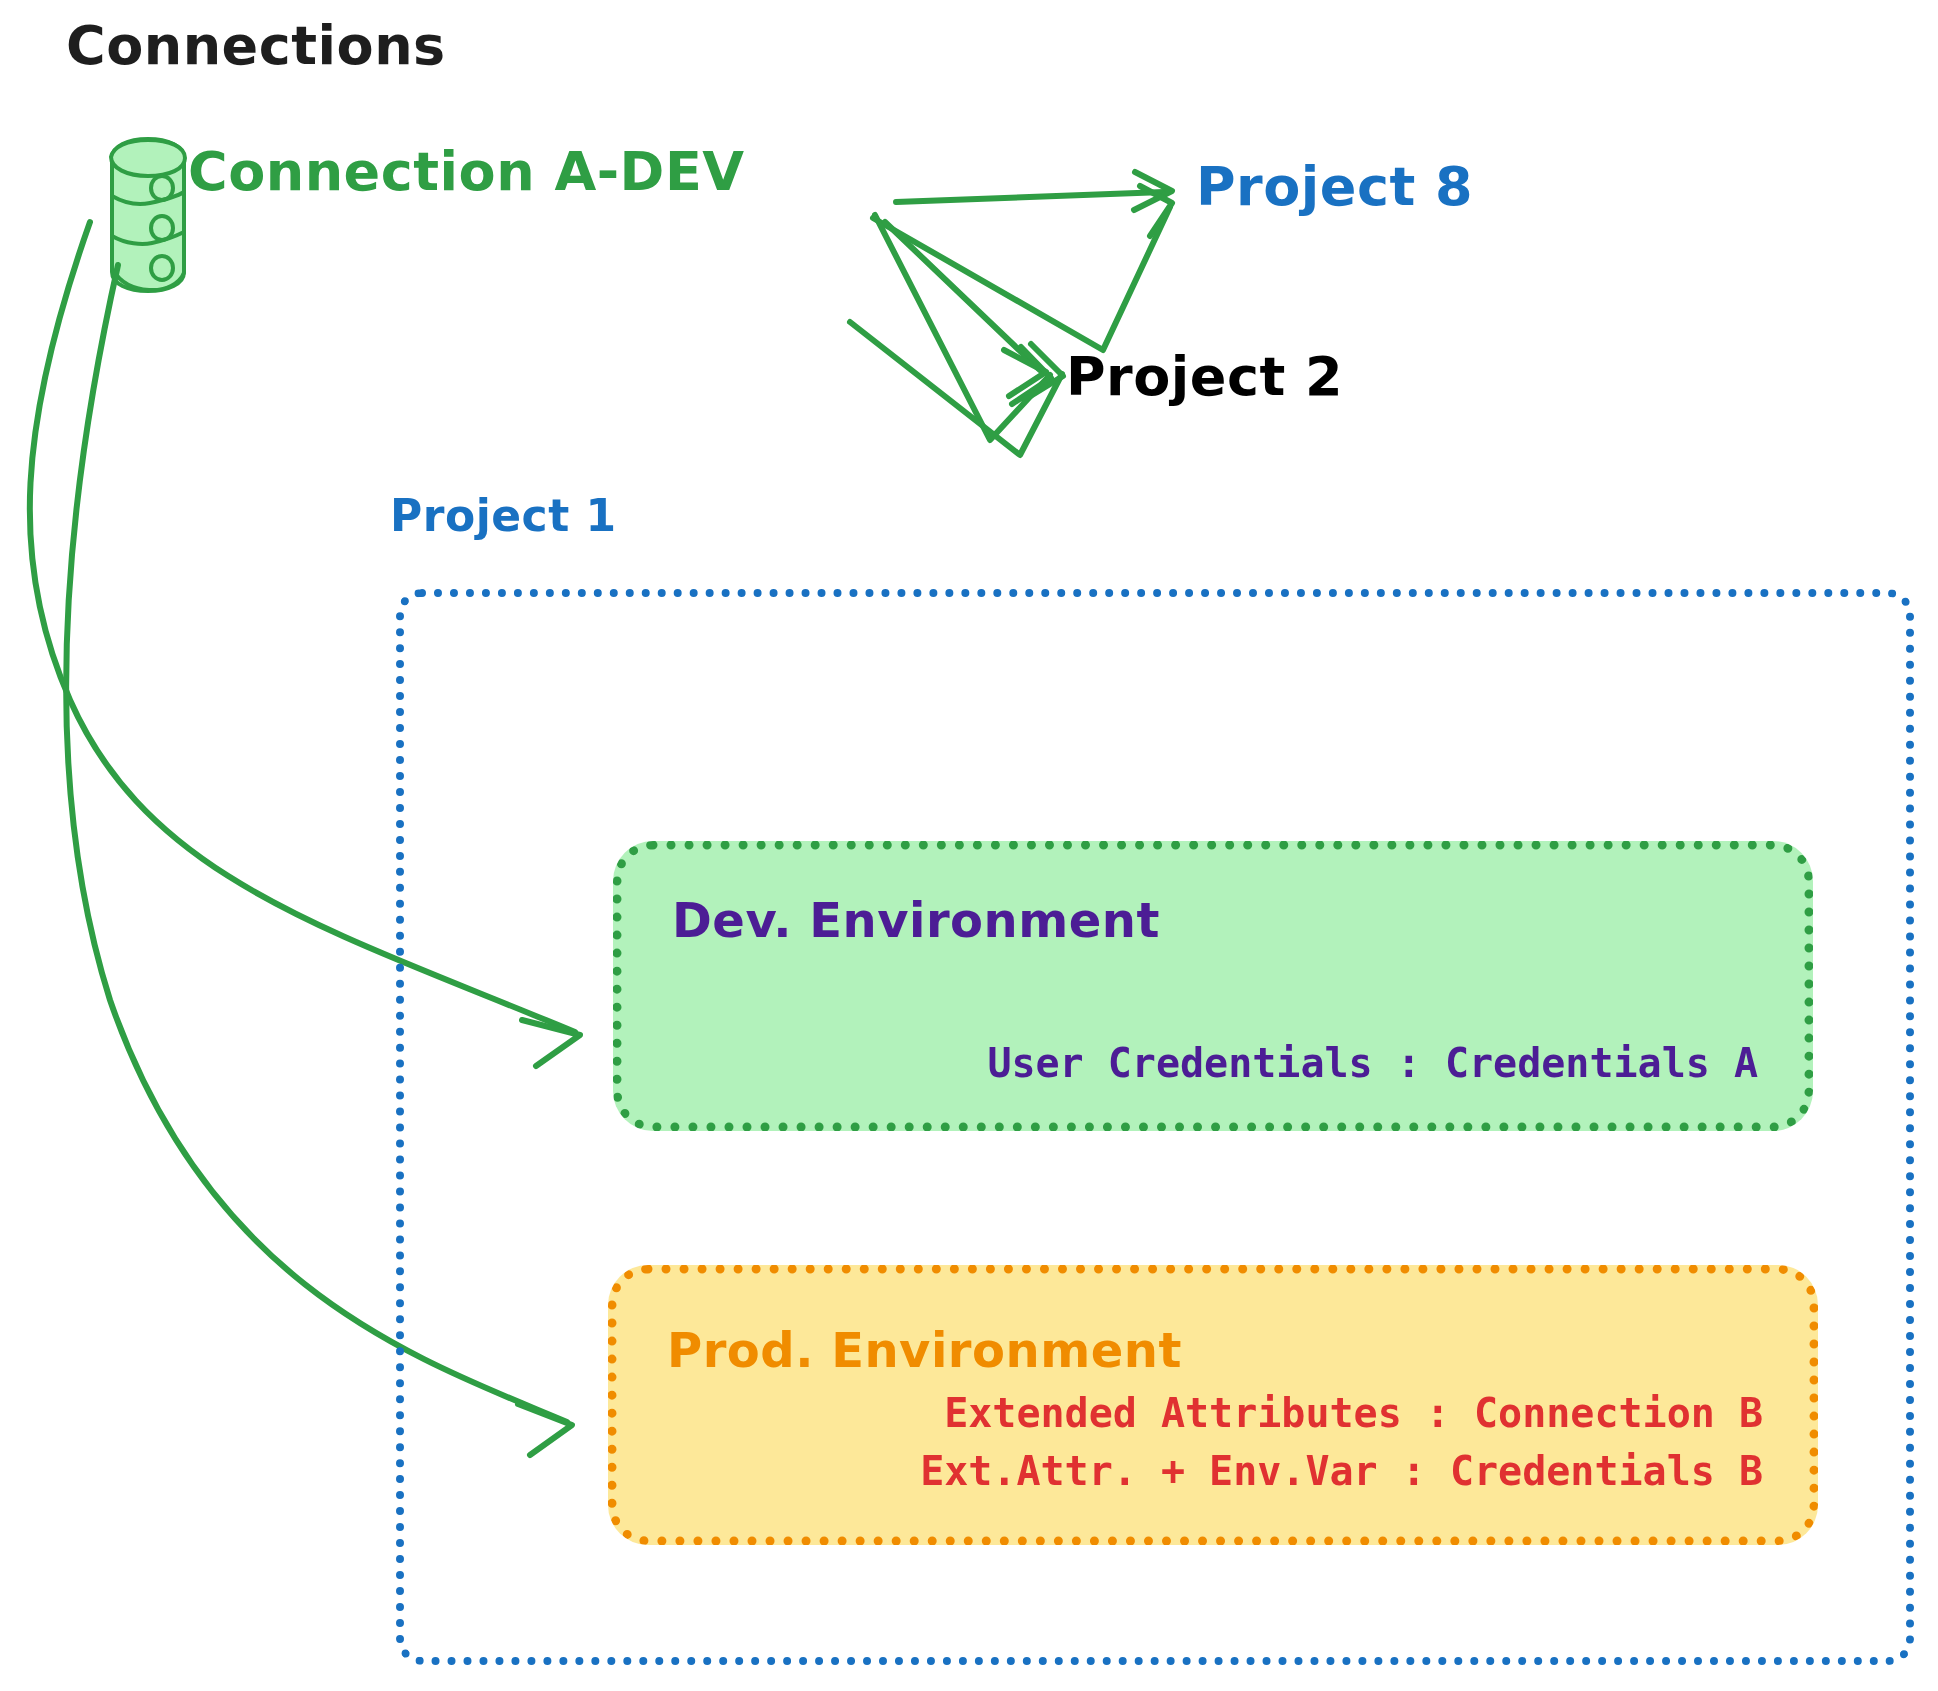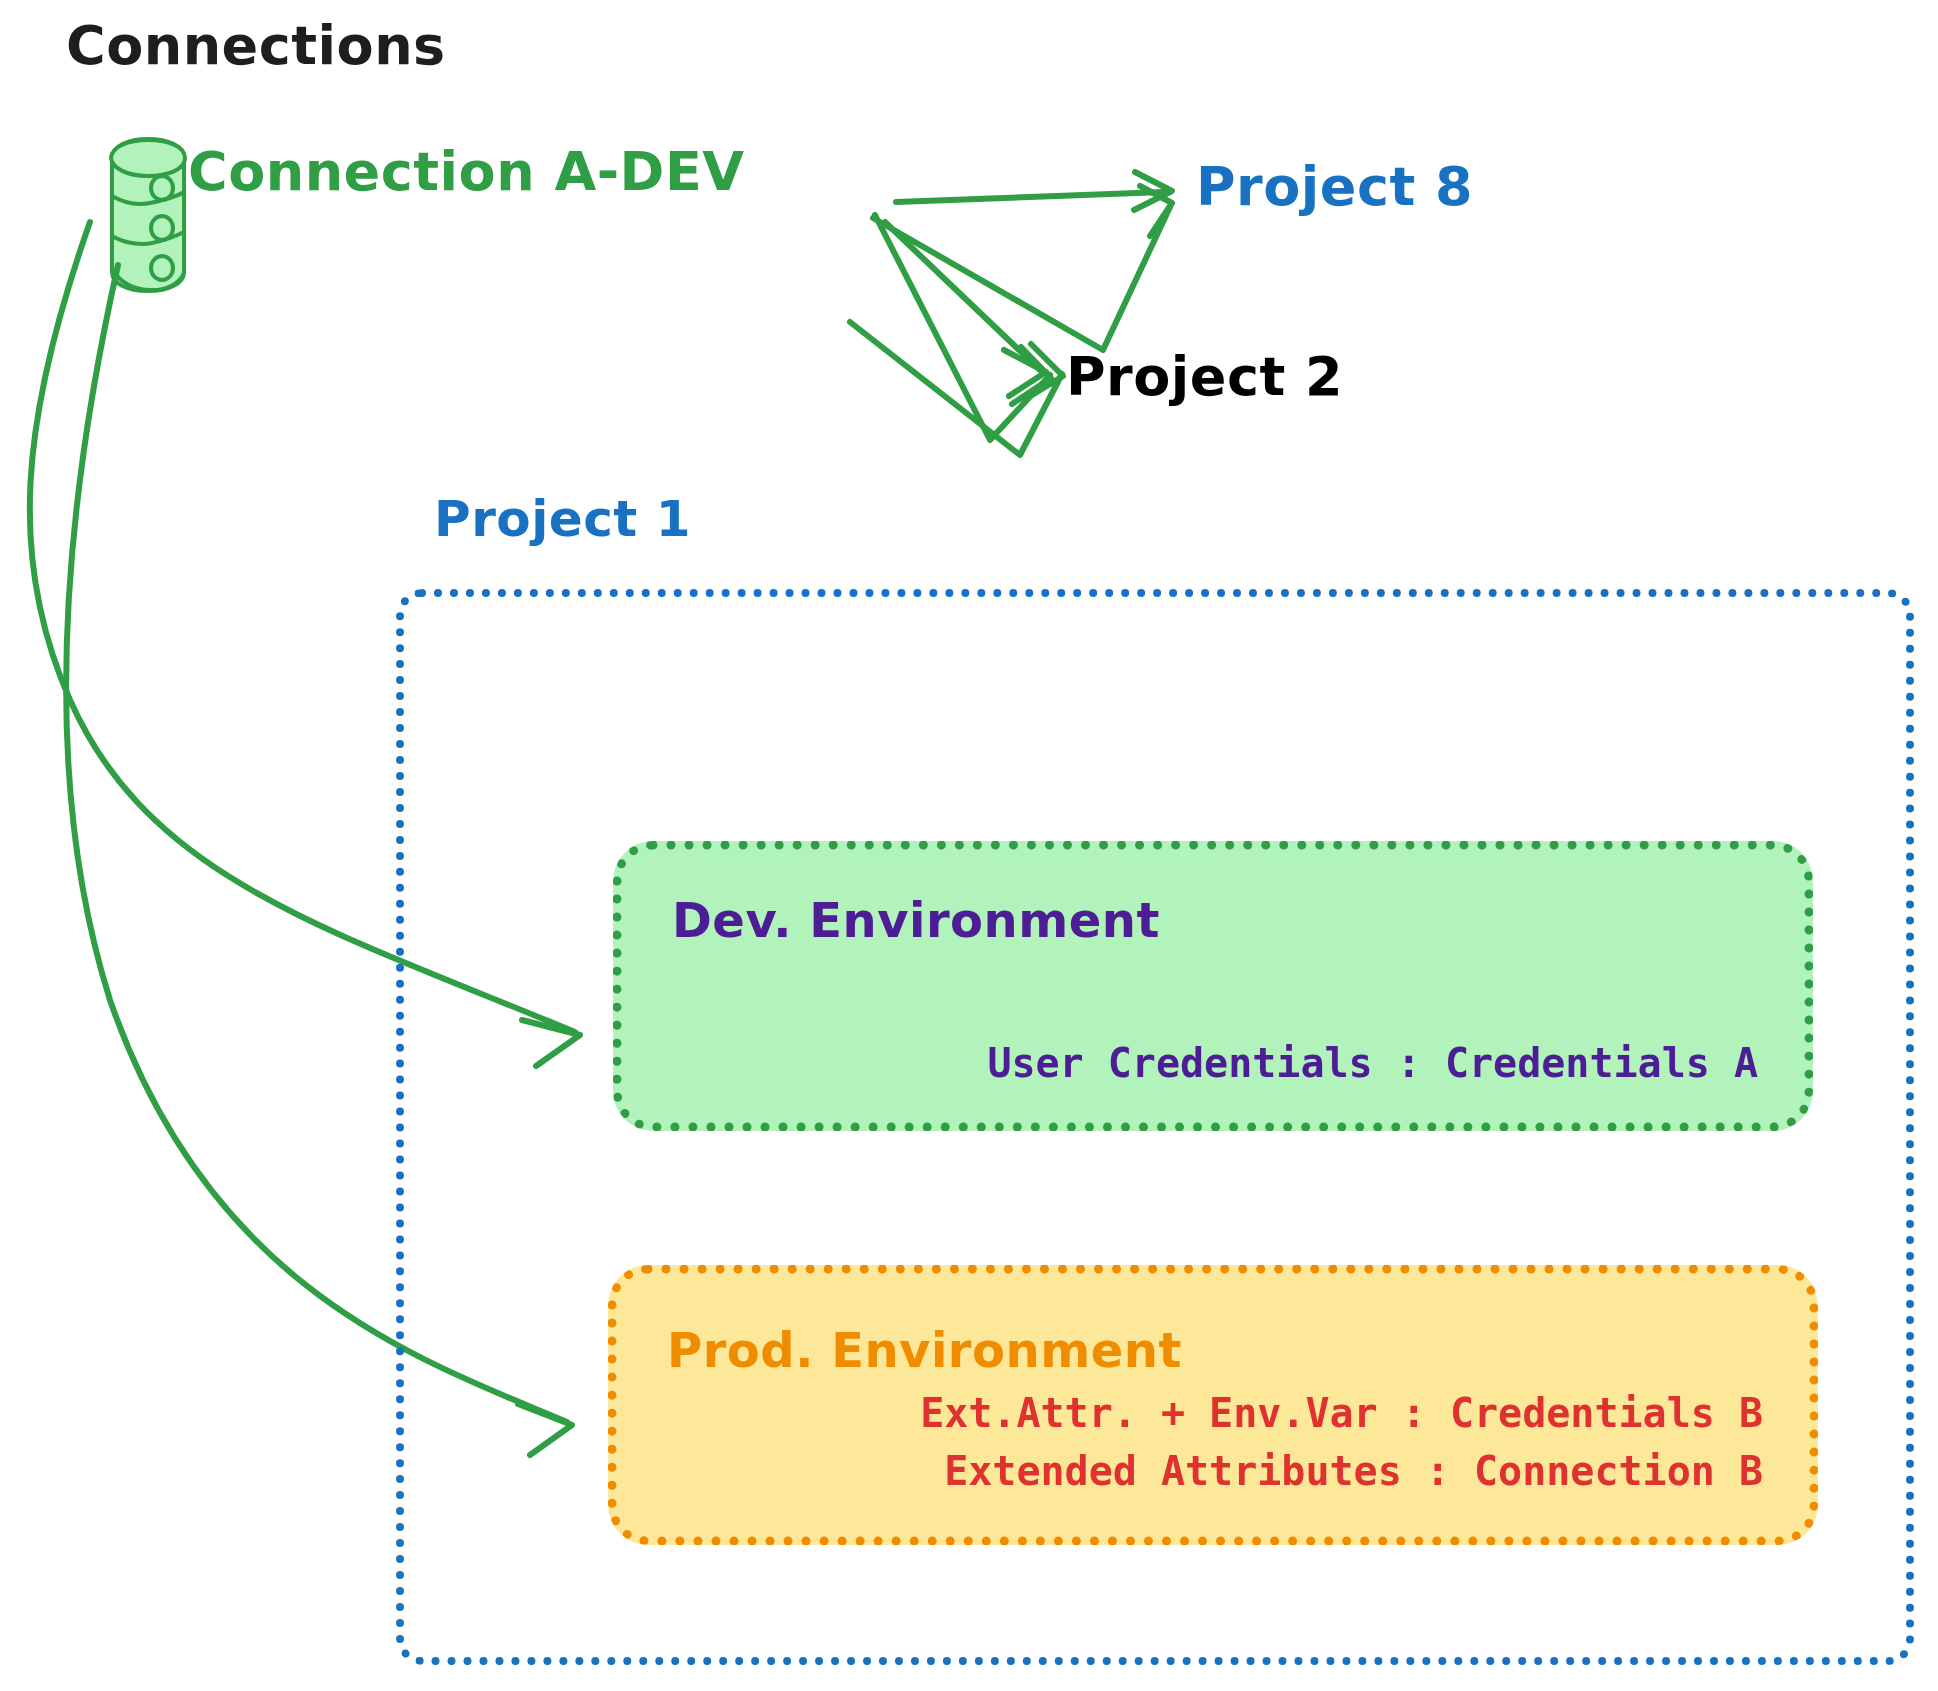--- a/index.html
+++ b/index.html
@@ -64,23 +64,22 @@
   }
   #project2 {
     left: 1066px;
     top: 345px;
     font-size: 54px;
     color: #000000;
   }
   #project1 {
     left: 390px;
     top: 490px;
-    font-size: 50px;
+    font-size: 44px;
     color: #1971c2;
-    margin-left: 44px;
   }
 
   
   .proj-box {
     position: absolute;
     left: 396px;
     top: 589px;
     width: 1518px;
     height: 1076px;
     box-sizing: border-box;
@@ -211,19 +210,19 @@
     <div class="env-box" id="dev-env-box" style="left:209px; top:244px;">
       <div class="env-title hand" id="dev-env-title">Dev. Environment</div>
       <div class="env-rows mono" id="dev-env-rows">
         <span class="env-row">User Credentials : Credentials A</span>
       </div>
     </div>
 
     <div class="env-box" id="prod-env-box" style="left:204px; top:668px;">
       <div class="env-title hand" id="prod-env-title">Prod. Environment</div>
       <div class="env-rows mono" id="prod-env-rows">
+        <span class="env-row">Extended Attributes : Connection B</span>
         <span class="env-row">Ext.Attr. + Env.Var : Credentials B</span>
-        <span class="env-row">Extended Attributes : Connection B</span>
       </div>
     </div>
   </div>
 
 </div>
 
 </body></html>

